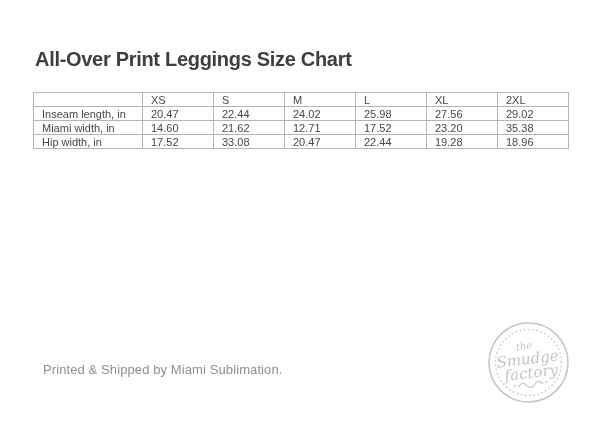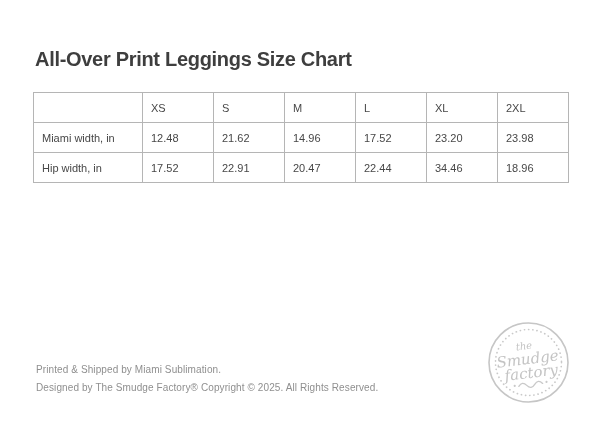--- a/index.html
+++ b/index.html
@@ -33,32 +33,32 @@
     border-collapse: collapse;
     table-layout: fixed;
     width: 535px;
     font-size: 11px;
     color: #474747;
   }
   table.size-table th,
   table.size-table td {
     border: 1px solid #b5b5b5;
     height: 13px;
-    padding: 8px 8px;
+    padding: 0 8px;
     text-align: left;
     vertical-align: middle;
     font-weight: 400;
     white-space: nowrap;
     overflow: hidden;
   }
   .footer {
     position: absolute;
-    left: 36px;
+    left: 43px;
     top: 361px;
-    font-size: 10px;
+    font-size: 13px;
     line-height: 17.5px;
     color: #8f8f8f;
     letter-spacing: 0.1px;
   }
   .logo {
     position: absolute;
     left: 486px;
     top: 320px;
     width: 85px;
     height: 85px;
@@ -93,43 +93,51 @@
         <th>XS</th>
         <th>S</th>
         <th>M</th>
         <th>L</th>
         <th>XL</th>
         <th>2XL</th>
       </tr>
     </thead>
     <tbody>
       <tr>
+        <td>Inseam length, in</td>
+        <td>20.47</td>
+        <td>22.44</td>
+        <td>24.02</td>
+        <td>25.98</td>
+        <td>27.56</td>
+        <td>29.02</td>
+      </tr>
+      <tr>
         <td>Miami width, in</td>
-        <td>12.48</td>
+        <td>14.60</td>
         <td>21.62</td>
-        <td>14.96</td>
+        <td>12.71</td>
         <td>17.52</td>
         <td>23.20</td>
-        <td>23.98</td>
+        <td>35.38</td>
       </tr>
       <tr>
         <td>Hip width, in</td>
         <td>17.52</td>
-        <td>22.91</td>
+        <td>33.08</td>
         <td>20.47</td>
         <td>22.44</td>
-        <td>34.46</td>
+        <td>19.28</td>
         <td>18.96</td>
       </tr>
     </tbody>
   </table>
 
   <div class="footer">
     <div>Printed &amp; Shipped by Miami Sublimation.</div>
-    <div>Designed by The Smudge Factory® Copyright © 2025. All Rights Reserved.</div>
   </div>
 
   <svg class="logo" viewBox="0 0 85 85" aria-hidden="true">
     <circle cx="42.5" cy="42.5" r="39.5" fill="none" stroke="#c6c6c6" stroke-width="1.6"></circle>
     <circle cx="42.5" cy="42.5" r="33" fill="none" stroke="#c9c9c9" stroke-width="1.7" stroke-dasharray="0.1 4.1" stroke-linecap="round"></circle>
     <g transform="rotate(-7 42.5 42.5)">
       <text x="40" y="29" font-size="10">the</text>
       <text x="42" y="44" font-size="15">Smudge</text>
       <text x="44" y="58" font-size="15">factory</text>
       <path d="M 30 65 q 4 -5 8 0 q 4 5 8 0 q 4 -5 8 0" fill="none" stroke="#c9c9c9" stroke-width="1.3" stroke-linecap="round"></path>

